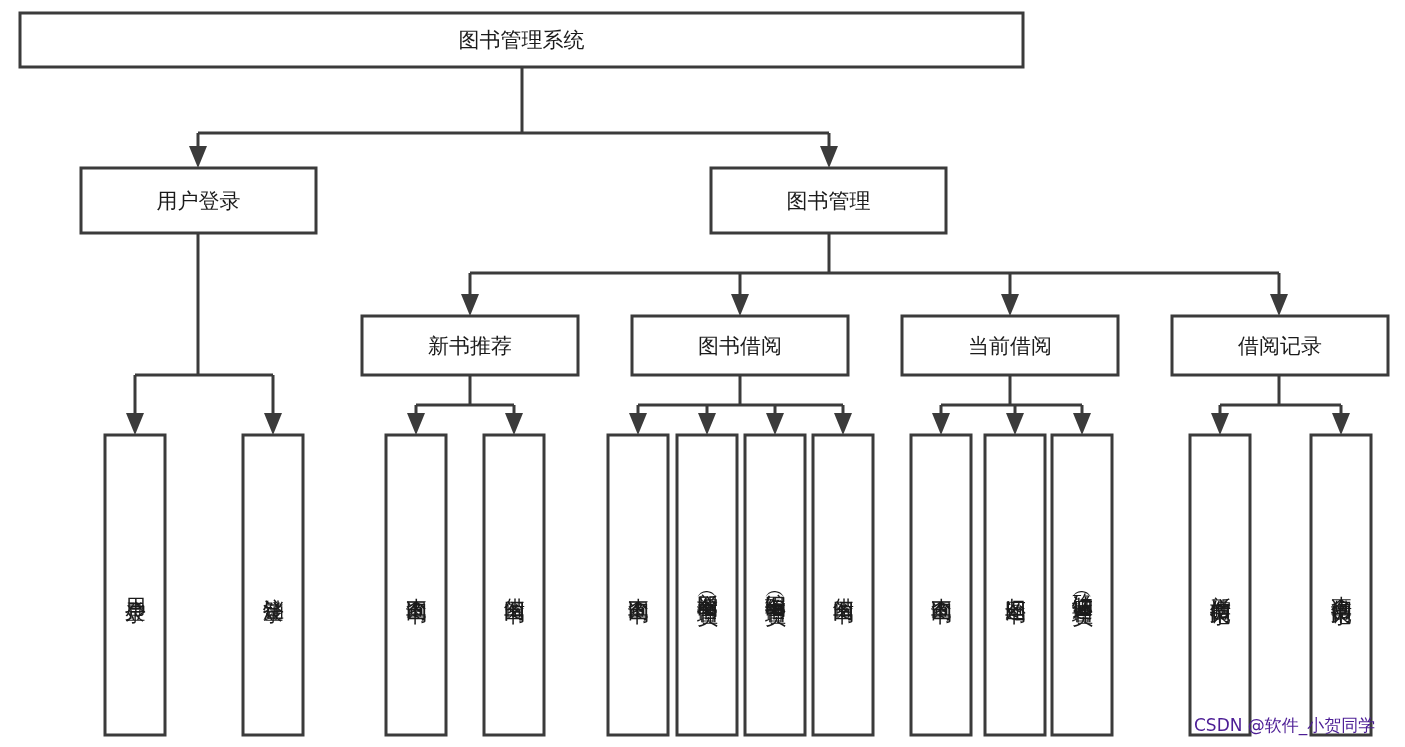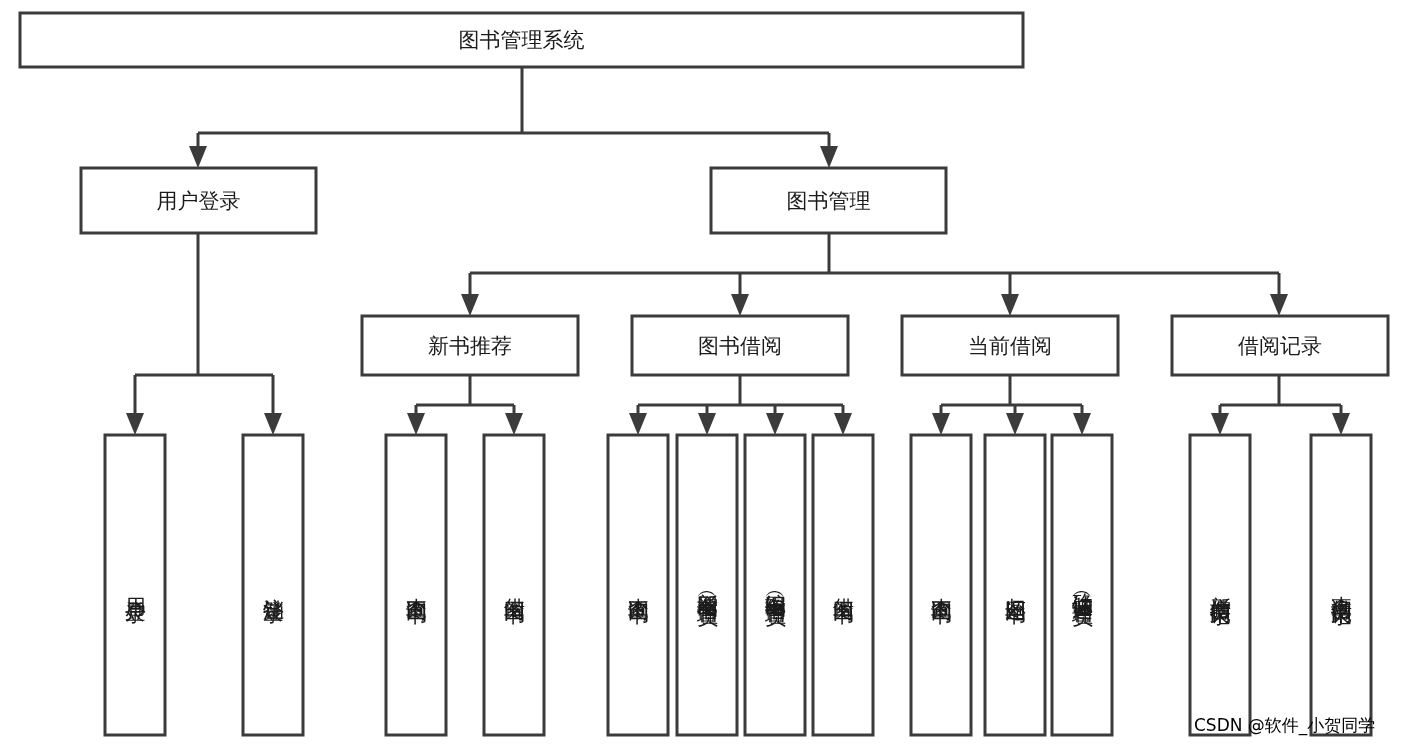--- a/index.html
+++ b/index.html
@@ -61,21 +61,21 @@
     color: #1b1b1b;
     text-align: center;
     white-space: nowrap;
     pointer-events: none;
     user-select: none;
   }
   .watermark {
     position: absolute;
     font-family: "DejaVu Sans", "Liberation Sans", sans-serif;
     font-size: 17px;
-    color: #000000;
+    color: #4c1d95;
     white-space: nowrap;
     user-select: none;
   }
 </style>
 </head>
 <body>
 
 <div id="diagram-root">
   <svg id="diagram-svg" viewBox="0 0 1405 747" xmlns="http://www.w3.org/2000/svg">
     <g id="connectors-layer">

